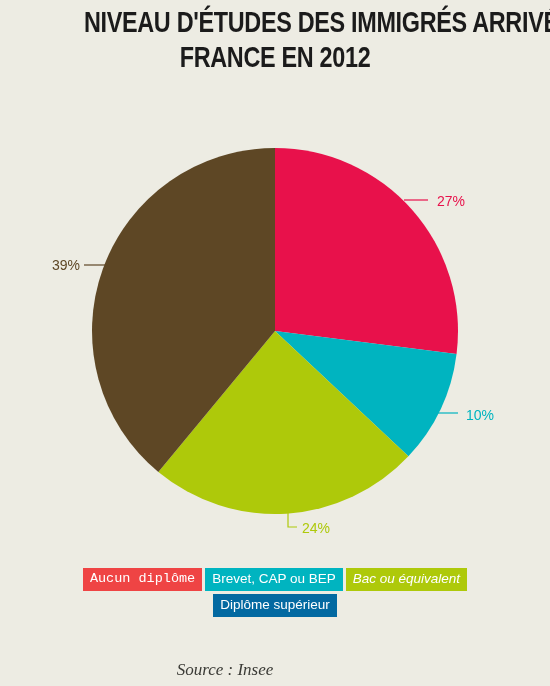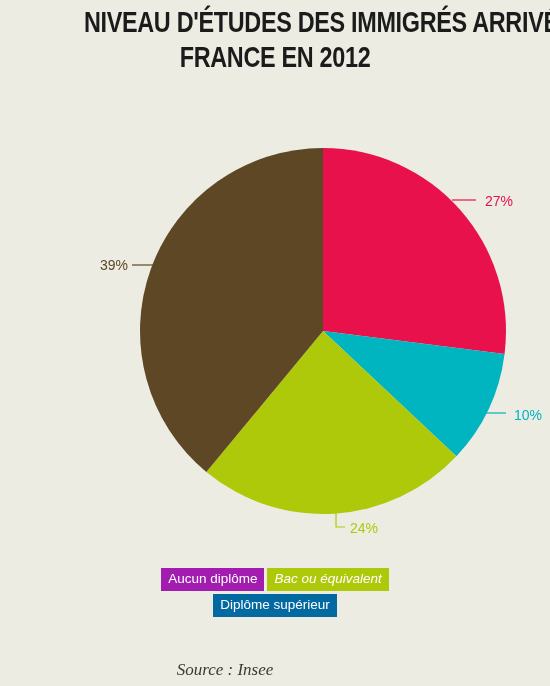--- a/index.html
+++ b/index.html
@@ -35,21 +35,20 @@
     transform-origin: center top;
   }
   .title-line { display: block; white-space: nowrap; }
 
   .pie-wrap {
     position: absolute;
     left: 0;
     top: 0;
     width: 456px;
     height: 560px;
-    margin-left: 48px;
   }
   .pie-svg { display: block; }
 
   .pct-label {
     font-family: "Liberation Sans", sans-serif;
     font-size: 14px;
     font-weight: normal;
   }
 
   .legend {
@@ -117,21 +116,22 @@
           <text x="437" y="206" fill="#e8114b" class="pct-label">27%</text>
           <text x="466" y="420" fill="#00b4c0" class="pct-label">10%</text>
           <text x="302" y="533" fill="#aec90a" class="pct-label">24%</text>
           <text x="52" y="270" fill="#5e4725" class="pct-label">39%</text>
         </g>
     </svg>
   </div>
 
   <div class="legend">
     <div class="legend-row">
-      <span class="legend-item" style="background: #a21caf;">Aucun diplôme</span>
+      <span class="legend-item" style="background: #ef4444; font-family: Liberation Mono, monospace;">Aucun diplôme</span>
+      <span class="legend-item" style="background: rgb(0, 180, 192);">Brevet, CAP ou BEP</span>
       <span class="legend-item" style="background: rgb(174, 201, 10); font-style: italic;">Bac ou équivalent</span>
     </div>
     <div class="legend-row">
       <span class="legend-item" style="background: #0369a1;">Diplôme supérieur</span>
     </div>
   </div>
 
   <div class="source">Source : Insee</div>
 
 </div>

